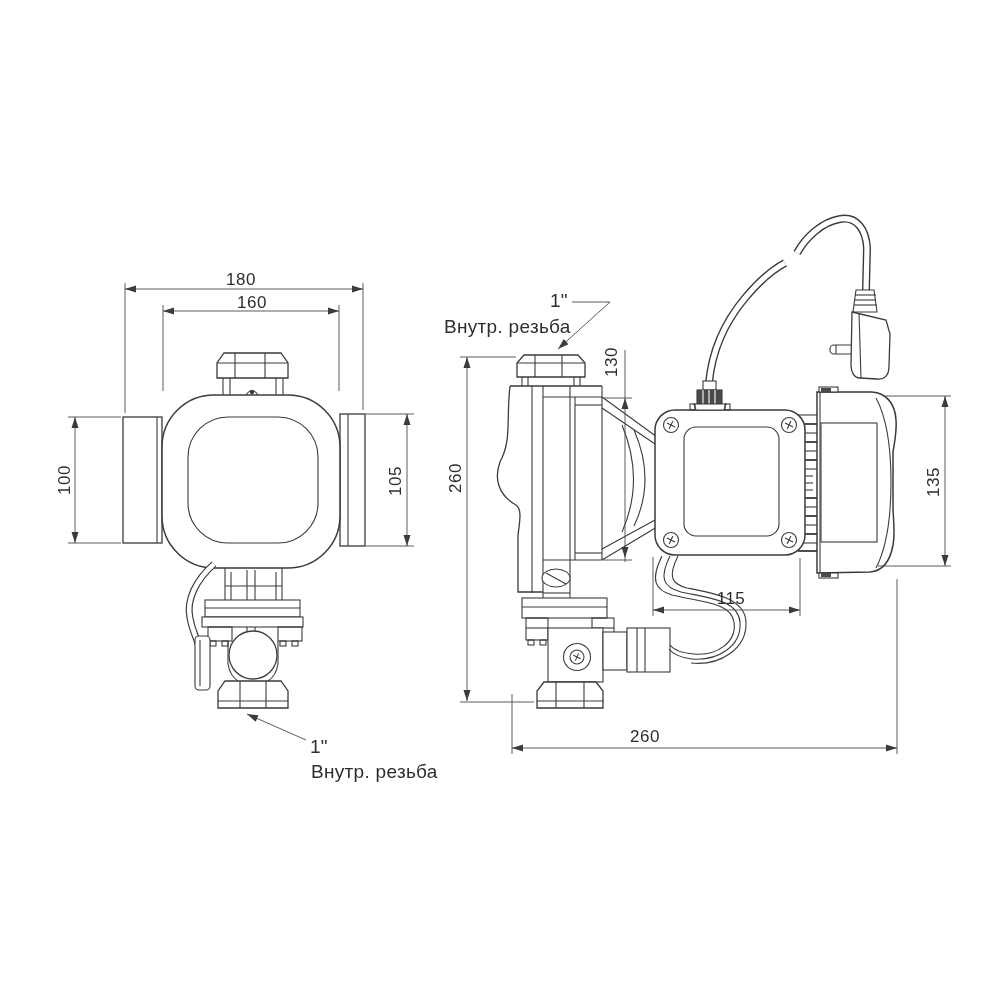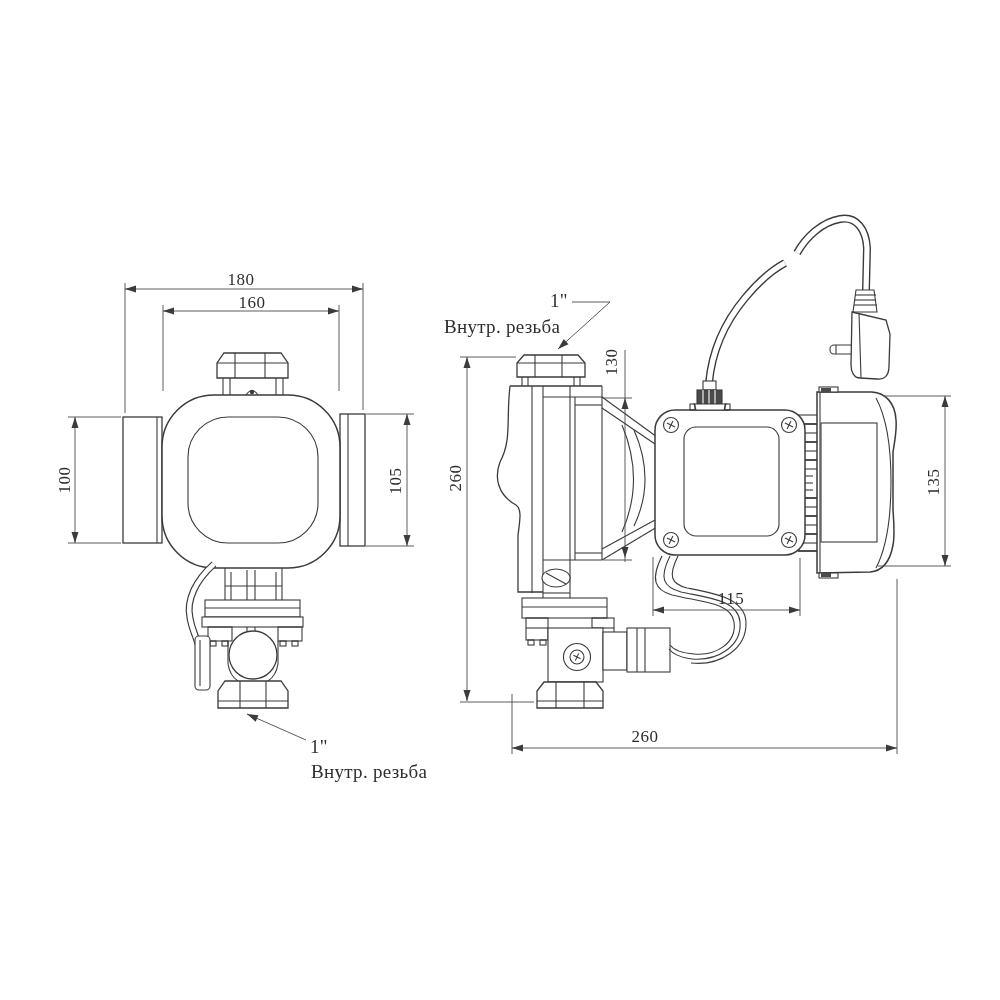--- a/index.html
+++ b/index.html
@@ -1,18 +1,18 @@
 <!DOCTYPE html>
 <html><head>
 <meta charset="utf-8">
 <style>
   html,body { margin:0; padding:0; background:#ffffff; }
   #canvas {
     position:relative; width:1000px; height:1000px; background:#ffffff;
-    font-family:Liberation Serif, serif; overflow:hidden;
+    font-family:Liberation Sans, sans-serif; overflow:hidden;
   }
   svg { position:absolute; left:0; top:0; }
   .lbl {
     position:absolute; color:#2e2e2e; font-size:17px; line-height:1;
     white-space:nowrap; letter-spacing:0.5px;
   }
   .hlabel { transform:translate(-50%,-50%); }
   .vlabel { transform:translate(-50%,-50%) rotate(-90deg); }
   .llabel { transform:translate(0,-50%); }
   .thread { font-size:19px; letter-spacing:0.3px; }

